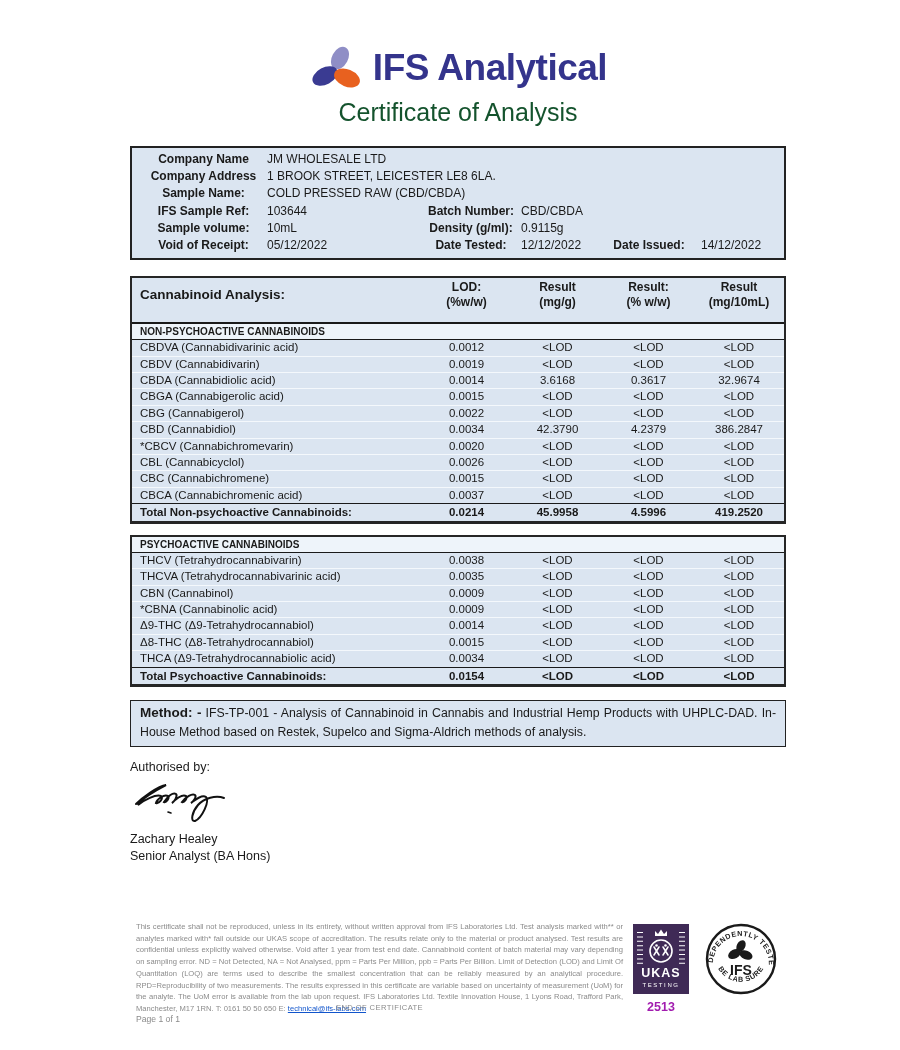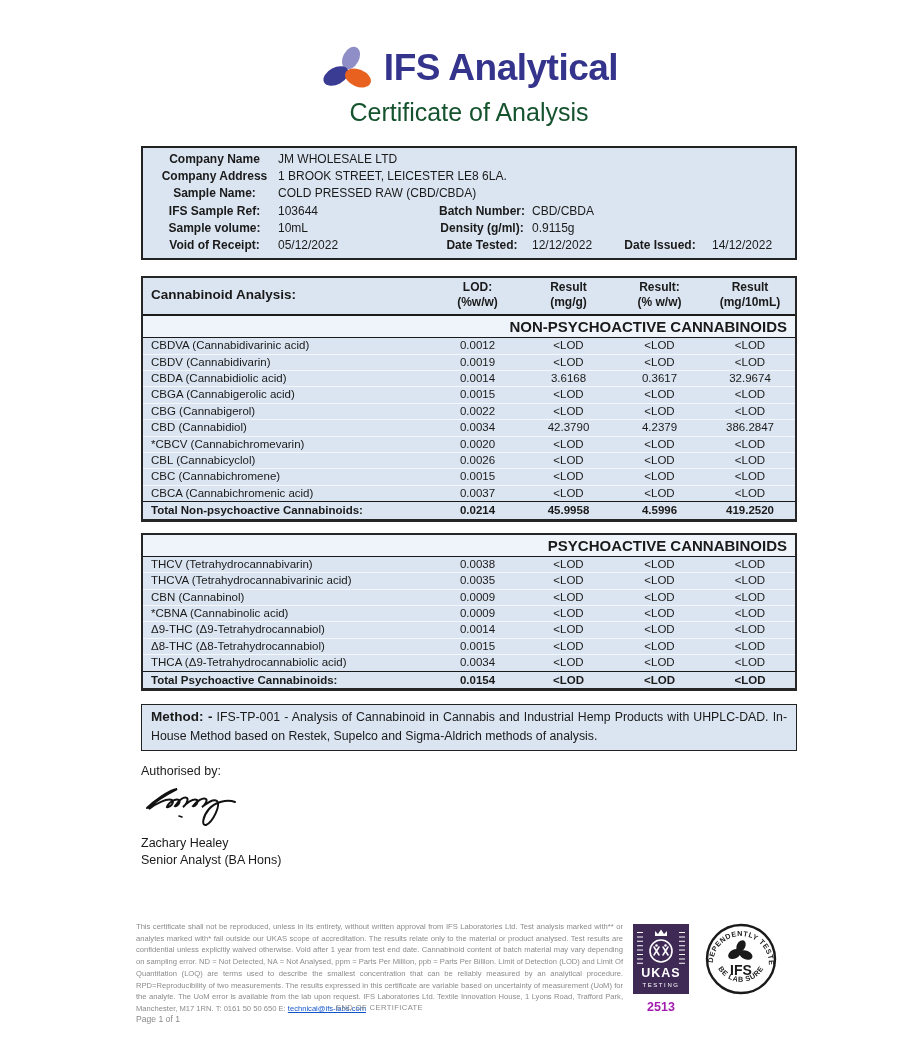--- a/index.html
+++ b/index.html
@@ -1,44 +1,44 @@
 <!DOCTYPE html>
 <html><head>
 <meta charset="utf-8">
 <style>
   * { margin:0; padding:0; box-sizing:border-box; }
   body { background:#888; font-family:"Liberation Sans", sans-serif; }
   .page {
     width:900px; height:1050px; background:#ffffff; position:relative;
     margin:0 auto; overflow:hidden; color:#1a1a1a;
   }
-  .content { position:absolute; left:130px; top:0; width:656px;margin-left:11px; }
+  .content { position:absolute; left:130px; top:0; width:656px; }
 
   
   .logo-row { margin-top:44px; display:flex; justify-content:center; align-items:center; gap:10px; }
   .brand-text { font-size:37px; font-weight:bold; color:#34348c; letter-spacing:-0.5px; }
   .doc-title { text-align:center; font-size:25px; color:#14532d; margin-top:6px; }
 
   
   .info-table {
     margin-top:19px; background:#dbe5f1; border:2px solid #222;
     padding:3px 8px 4px 8px; font-size:12px;
   }
   .info-row { display:grid; grid-template-columns:127px 154px 100px 76px 104px 1fr; line-height:17.2px; }
   .info-label { font-weight:bold;text-align:center; }
   .info-span { grid-column:2 / 7; }
 
   
   .a-table { margin-top:16px; border:2px solid #262626; border-bottom-width:3px; background:#dbe5f1; }
   .a-table2 { margin-top:11px; }
   .grid-cols { display:grid; grid-template-columns:289px 91px 91px 91px 90px; }
-  .t-head { background:#dbe5f1; border-bottom:2px solid #1a1a1a; padding:2px 0 5px 0; }
+  .t-head { background:#dbe5f1; border-bottom:2px solid #1a1a1a; padding:2px 0 13px 0; }
   .t-head .name-cell { font-size:13.5px; font-weight:bold; display:flex; align-items:center; padding-left:8px; }
   .col-head { text-align:center; font-size:12px; font-weight:bold; line-height:14.5px; }
-  .t-section { background:#eef4fa; font-weight:bold; font-size:15px; padding:2px 8px 2px 8px; border-bottom:1.5px solid #1a1a1a;text-align:right; }
+  .t-section { background:#eef4fa; font-weight:bold; font-size:10px; padding:2px 8px 2px 8px; border-bottom:1.5px solid #1a1a1a; }
   .t-row { background:#dbe5f1; border-bottom:1px solid #f4f8fc; font-size:11.5px; line-height:15.4px; }
   .t-row:last-child { border-bottom:none; }
   .t-row .name-cell { padding-left:8px; }
   .num-cell { text-align:center; }
   .t-total { background:#dbe5f1; border-top:1.5px solid #1a1a1a; font-weight:bold; font-size:11.5px; line-height:16.5px; }
   .t-total .name-cell { padding-left:8px; }
 
   
   .method-box {
     margin-top:13px; background:#dbe5f1; border:1.5px solid #222;

